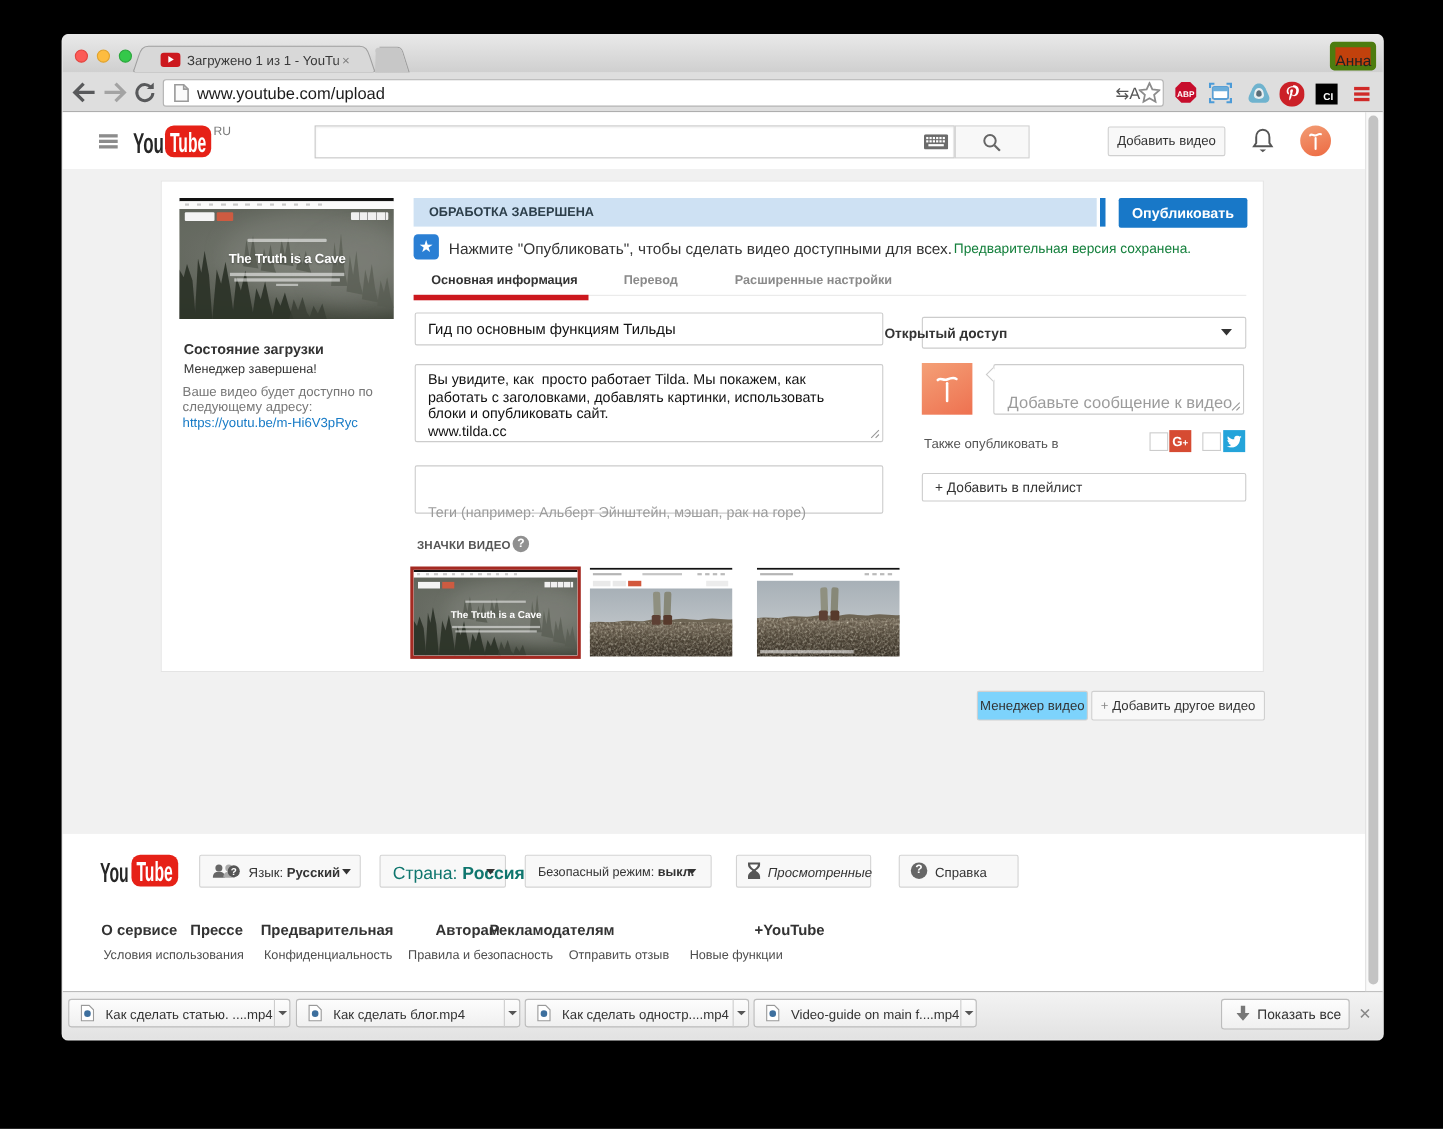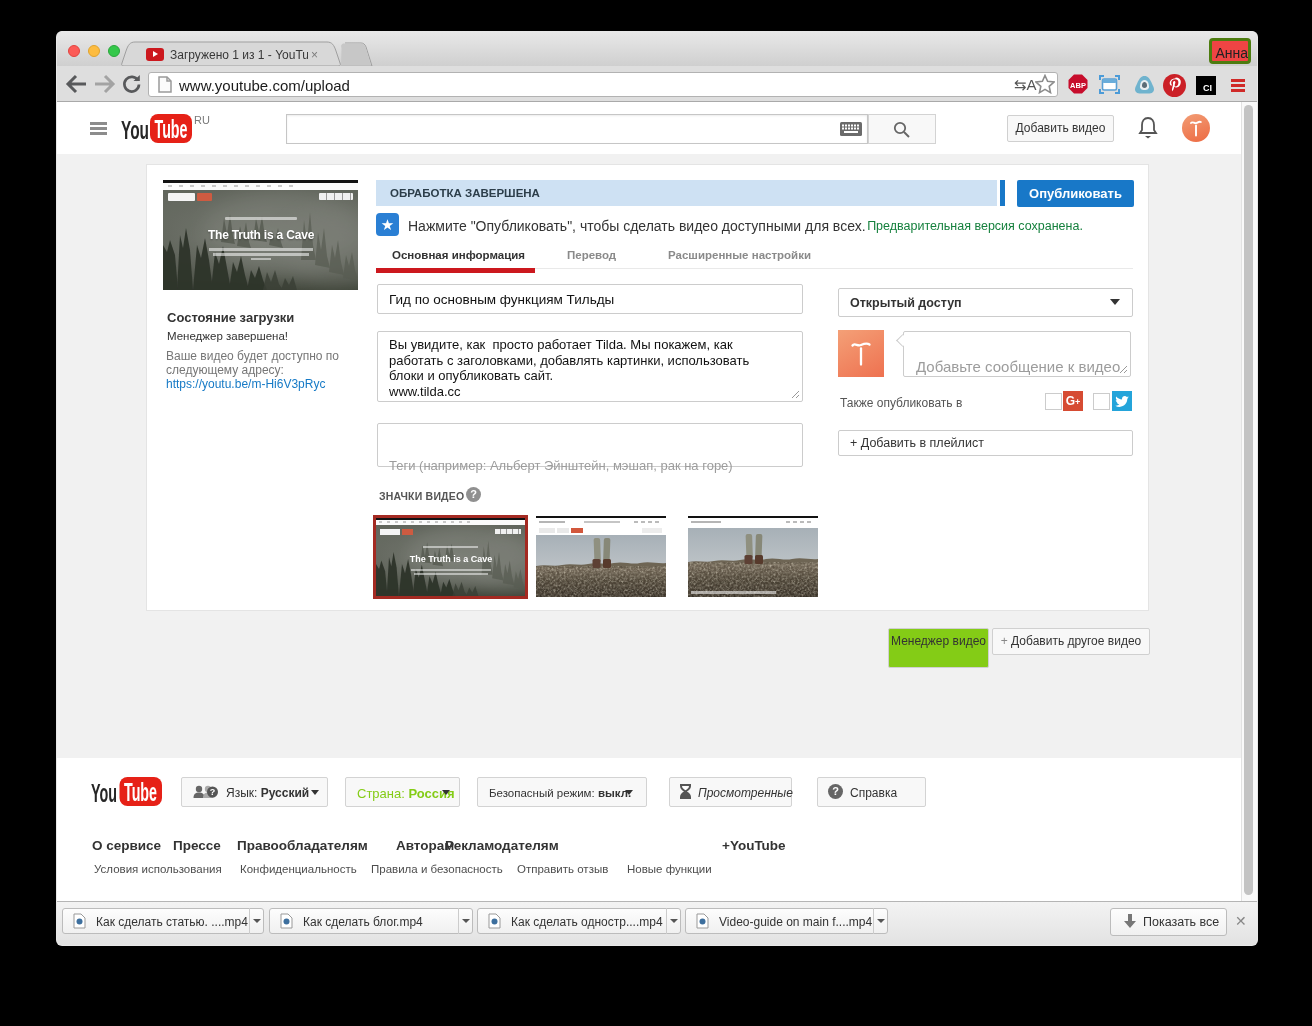--- a/index.html
+++ b/index.html
@@ -20,21 +20,21 @@
   <path d="M15 1 C10 1 8 4 6 10 L2 22 C1 24 2 25 4 25 L218 25 C220 25 221 24 220 22 L216 10 C214 4 212 1 207 1 Z" fill="#d8d8d8" stroke="#9f9f9f" stroke-width="1"></path>
   <path d="M221 25 L252 25 L246 6 C245 3 243 2 241 2 L225 2" fill="none" stroke="#9f9f9f" stroke-width="1"></path>
   <path d="M221 24.5 L251 24.5 L245.5 6 C244.6 3.4 243 2.5 241 2.5 L224 2.5 C222 2.5 220.5 4 221.5 7 Z" fill="#c7c7c7"></path>
 </svg>
 
 <div class="a" style="left:146px;top:48px;width:18px;height:13px;border-radius:3px;background:#cc181e;"></div>
 <div class="a" style="left:153px;top:51px;width:0;height:0;border-left:5px solid #fff;border-top:3.5px solid transparent;border-bottom:3.5px solid transparent;"></div>
 <div class="a" style="left:170px;top:48px;width:138px;height:14px;overflow:hidden;font-size:12px;color:#383838;white-space:nowrap;">Загружено 1 из 1 - YouTube</div>
 <div class="a" style="left:311px;top:48px;font-size:12px;color:#7c7c7c;">×</div>
 
-<div class="a" style="left:1209px;top:38px;width:42px;height:26px;background:#ef4444;border:3px solid #4d7c0f;border-radius:4px;font-size:14px;color:#222;text-align:right;line-height:24px;">Анна</div>
+<div class="a" style="left:1209px;top:38px;width:42px;height:26px;background:#c2410c;border:5px solid #4d7c0f;border-radius:4px;font-size:14px;color:#222;text-align:right;line-height:24px;">Анна</div>
 
 <div class="a" id="toolbar" style="left:57px;top:66px;width:1200px;height:36px;background:#dedede;border-bottom:1px solid #a9a9a9;"></div>
 
 <svg class="a" style="left:64px;top:74px;" width="24" height="20" viewBox="0 0 24 20">
     <path d="M12 2 L4 10 L12 18 M4 10 L22 10" stroke="#58595b" stroke-width="3" fill="none"></path>
   </svg>
 <svg class="a" style="left:93px;top:74px;" width="24" height="20" viewBox="0 0 24 20">
     <path d="M12 2 L20 10 L12 18 M20 10 L2 10" stroke="#a3a3a3" stroke-width="3" fill="none"></path>
   </svg>
 <svg class="a" style="left:122px;top:75px;" width="19" height="19" viewBox="0 0 19 19">
@@ -228,21 +228,21 @@
 <div class="a" style="left:377px;top:331px;width:426px;height:71px;background:#fff;border:1px solid #ccc;border-radius:2px;"></div>
 <div class="a" style="left:389px;top:337px;width:412px;font-size:13px;color:#111;line-height:15.7px;">Вы увидите, как&nbsp; просто работает Tilda. Мы покажем, как<br>работать с заголовками, добавлять картинки, использовать<br>блоки и опубликовать сайт.<br>www.tilda.cc</div>
 <svg class="a" style="left:791px;top:390px;" width="9" height="9" viewBox="0 0 9 9">
     <path d="M8 1 L1 8 M8 5 L5 8" stroke="#999" stroke-width="1"></path>
   </svg>
 
 <div class="a" style="left:377px;top:423px;width:426px;height:44px;background:#fff;border:1px solid #ccc;border-radius:2px;"></div>
 <div class="a" style="left:389px;top:458px;font-size:13px;color:#9c9c9c;">Теги (например: Альберт Эйнштейн, мэшап, рак на горе)</div>
 
 <div class="a" style="left:838px;top:288px;width:295px;height:29px;background:#fff;border:1px solid #ccc;border-radius:2px;"></div>
-<div class="a" style="left:850px;top:296px;font-size:12.5px;font-weight:bold;color:#333;">Открытый доступ</div>
+<div class="a" style="left:804px;top:296px;font-size:12.5px;font-weight:bold;color:#333;">Открытый доступ</div>
 <div class="a" style="left:1110px;top:299px;width:0;height:0;border-left:5px solid transparent;border-right:5px solid transparent;border-top:6px solid #333;"></div>
 
 <div class="a" style="left:838px;top:330px;width:46px;height:47px;background:linear-gradient(150deg,#f4a077,#ee7150);"></div>
 <svg class="a" style="left:838px;top:330px;" width="46" height="47" viewBox="0 0 46 47">
     <g stroke="#fff" stroke-width="2.3" fill="none" stroke-linecap="round">
       <path d="M14.5 15.5 C 16.5 12.5 19.5 16.5 23 15 C 26 13.7 29 12.8 31.5 14.5"></path>
       <path d="M23 18.5 L23 34.5"></path>
     </g>
   </svg>
 <div class="a" style="left:903px;top:331px;width:228px;height:46px;background:#fff;border:1px solid #ccc;border-radius:2px;"></div>
@@ -377,21 +377,21 @@
     <g>
       <rect x="58" y="18" width="6.5" height="25" rx="2" fill="#8f9080" transform="rotate(-2 61 30)"></rect>
       <rect x="67.5" y="18" width="6.5" height="25" rx="2" fill="#878878" transform="rotate(2 71 30)"></rect>
       <rect x="56.5" y="39" width="8" height="9" rx="1.5" fill="#5d4034"></rect>
       <rect x="67" y="39" width="8" height="9" rx="1.5" fill="#573a2c"></rect>
     </g>
     <rect x="3" y="75" width="85" height="3" fill="#fff" opacity="0.55"></rect>
   </svg>
 </div>
 
-<div class="a" style="left:888px;top:628px;width:101px;height:40px;background:#84cc16;border:1px solid #d0d0d0;border-radius:2px;font-size:12px;color:#333;text-align:center;line-height:25px;white-space:nowrap;">Менеджер видео</div>
+<div class="a" style="left:888px;top:628px;width:101px;height:27px;background:#7dd3fc;border:1px solid #d0d0d0;border-radius:2px;font-size:12px;color:#333;text-align:center;line-height:25px;white-space:nowrap;">Менеджер видео</div>
 <div class="a" style="left:992px;top:628px;width:158px;height:27px;background:#f8f8f8;border:1px solid #d0d0d0;border-radius:2px;font-size:12px;color:#333;text-align:center;line-height:25px;white-space:nowrap;"><span style="color:#888;">+</span> Добавить другое видео</div>
 
 <svg class="a" style="left:91px;top:776px;" width="90" height="34" viewBox="0 0 90 34">
   <text x="0" y="26" font-family="Liberation Sans" font-weight="bold" font-size="25" fill="#262626" textLength="26" lengthAdjust="spacingAndGlyphs">You</text>
   <rect x="28.5" y="1" width="42.5" height="29" rx="8" fill="#e62117"></rect>
   <text x="33" y="25" font-family="Liberation Sans" font-weight="bold" font-size="25" fill="#fff" textLength="33" lengthAdjust="spacingAndGlyphs">Tube</text>
 </svg>
 
 <div class="a" style="left:181px;top:777px;width:147px;height:30px;background:#f8f8f8;border:1px solid #d3d3d3;border-radius:2px;"></div>
 <svg class="a" style="left:193px;top:784px;" width="26" height="16" viewBox="0 0 26 16">
@@ -399,45 +399,45 @@
     <path d="M0.5 14 C0.5 10 2.5 8.5 6 8.5 C9.5 8.5 11.5 10 11.5 14 Z" fill="#666"></path>
     <circle cx="15" cy="5" r="3.2" fill="#aaa"></circle>
     <path d="M10 14 C10 10 12 8.5 15 8.5 C18.5 8.5 20.5 10 20.5 14 Z" fill="#aaa"></path>
     <circle cx="19.5" cy="8" r="5.5" fill="#555"></circle>
     <text x="19.5" y="11.2" font-size="9" font-weight="bold" fill="#fff" text-anchor="middle" font-family="Liberation Sans">?</text>
   </svg>
 <div class="a" style="left:226px;top:786px;font-size:12px;color:#333;">Язык: <b>Русский</b></div>
 <div class="a" style="left:311px;top:790px;width:0;height:0;border-left:4.5px solid transparent;border-right:4.5px solid transparent;border-top:5px solid #333;"></div>
 
 <div class="a" style="left:345px;top:777px;width:115px;height:30px;background:#f8f8f8;border:1px solid #d3d3d3;border-radius:2px;"></div>
-<div class="a" style="left:357px;top:786px;font-size:13px;color:#84cc16;">Страна: <b>Россия</b></div>
+<div class="a" style="left:357px;top:786px;font-size:16px;color:#0f766e;">Страна: <b>Россия</b></div>
 <div class="a" style="left:442px;top:790px;width:0;height:0;border-left:4.5px solid transparent;border-right:4.5px solid transparent;border-top:5px solid #333;"></div>
 
 <div class="a" style="left:477px;top:777px;width:170px;height:30px;background:#f8f8f8;border:1px solid #d3d3d3;border-radius:2px;"></div>
 <div class="a" style="left:489px;top:787px;font-size:11.5px;color:#333;">Безопасный режим: <b>выкл.</b></div>
 <div class="a" style="left:625px;top:790px;width:0;height:0;border-left:4.5px solid transparent;border-right:4.5px solid transparent;border-top:5px solid #333;"></div>
 
 <div class="a" style="left:669px;top:777px;width:123px;height:30px;background:#f8f8f8;border:1px solid #d3d3d3;border-radius:2px;"></div>
 <svg class="a" style="left:679px;top:783px;" width="13" height="17" viewBox="0 0 13 17">
     <path d="M1 1 L12 1 L12 3 C12 6 9.5 7.5 8 8.5 C9.5 9.5 12 11 12 14 L12 16 L1 16 L1 14 C1 11 3.5 9.5 5 8.5 C3.5 7.5 1 6 1 3 Z" fill="#555"></path>
     <path d="M3 3 L10 3 C10 5 8 6.5 6.5 7.2 C5 6.5 3 5 3 3 Z" fill="#fff"></path>
   </svg>
 <div class="a" style="left:698px;top:786px;font-size:12px;color:#333;font-style:italic;">Просмотренные</div>
 
 <div class="a" style="left:817px;top:777px;width:109px;height:30px;background:#f8f8f8;border:1px solid #d3d3d3;border-radius:2px;"></div>
 <div class="a" style="left:828px;top:784px;width:15px;height:15px;border-radius:50%;background:#666;color:#fff;font-size:11px;font-weight:bold;text-align:center;line-height:15px;">?</div>
 <div class="a" style="left:850px;top:786px;font-size:12px;color:#333;">Справка</div>
 
 <div class="a" style="left:92px;top:838px;font-size:13.5px;font-weight:bold;color:#333;">О сервисе</div>
 <div class="a" style="left:173px;top:838px;font-size:13.5px;font-weight:bold;color:#333;">Прессе</div>
-<div class="a" style="left:237px;top:838px;font-size:13.5px;font-weight:bold;color:#333;">Правообладателям</div>
+<div class="a" style="left:237px;top:838px;font-size:13.5px;font-weight:bold;color:#333;">Предварительная</div>
 <div class="a" style="left:376px;top:838px;font-size:13.5px;font-weight:bold;color:#333;margin-left:20px;">Авторам</div>
 <div class="a" style="left:445px;top:838px;font-size:13.5px;font-weight:bold;color:#333;">Рекламодателям</div>
 <div class="a" style="left:573px;top:838px;font-size:13.5px;font-weight:bold;color:#ffffff;">Разработчикам</div>
-<div class="a" style="left:686px;top:838px;font-size:13.5px;font-weight:bold;color:#333;margin-left:36px;">+YouTube</div>
+<div class="a" style="left:686px;top:838px;font-size:13.5px;font-weight:bold;color:#333;">+YouTube</div>
 <div class="a" style="left:94px;top:863px;font-size:11.5px;color:#4d4d4d;">Условия использования</div>
 <div class="a" style="left:240px;top:863px;font-size:11.5px;color:#4d4d4d;">Конфиденциальность</div>
 <div class="a" style="left:371px;top:863px;font-size:11.5px;color:#4d4d4d;">Правила и безопасность</div>
 <div class="a" style="left:517px;top:863px;font-size:11.5px;color:#4d4d4d;">Отправить отзыв</div>
 <div class="a" style="left:627px;top:863px;font-size:11.5px;color:#4d4d4d;">Новые функции</div>
 
 <div class="a" style="left:62px;top:908px;width:202px;height:26px;background:linear-gradient(#fdfdfd,#f0f0f0);border:1px solid #bcbcbc;border-radius:3px;"></div>
 <div class="a" style="left:269px;top:908px;width:204px;height:26px;background:linear-gradient(#fdfdfd,#f0f0f0);border:1px solid #bcbcbc;border-radius:3px;"></div>
 <div class="a" style="left:477px;top:908px;width:204px;height:26px;background:linear-gradient(#fdfdfd,#f0f0f0);border:1px solid #bcbcbc;border-radius:3px;"></div>
 <div class="a" style="left:685px;top:908px;width:203px;height:26px;background:linear-gradient(#fdfdfd,#f0f0f0);border:1px solid #bcbcbc;border-radius:3px;"></div>

